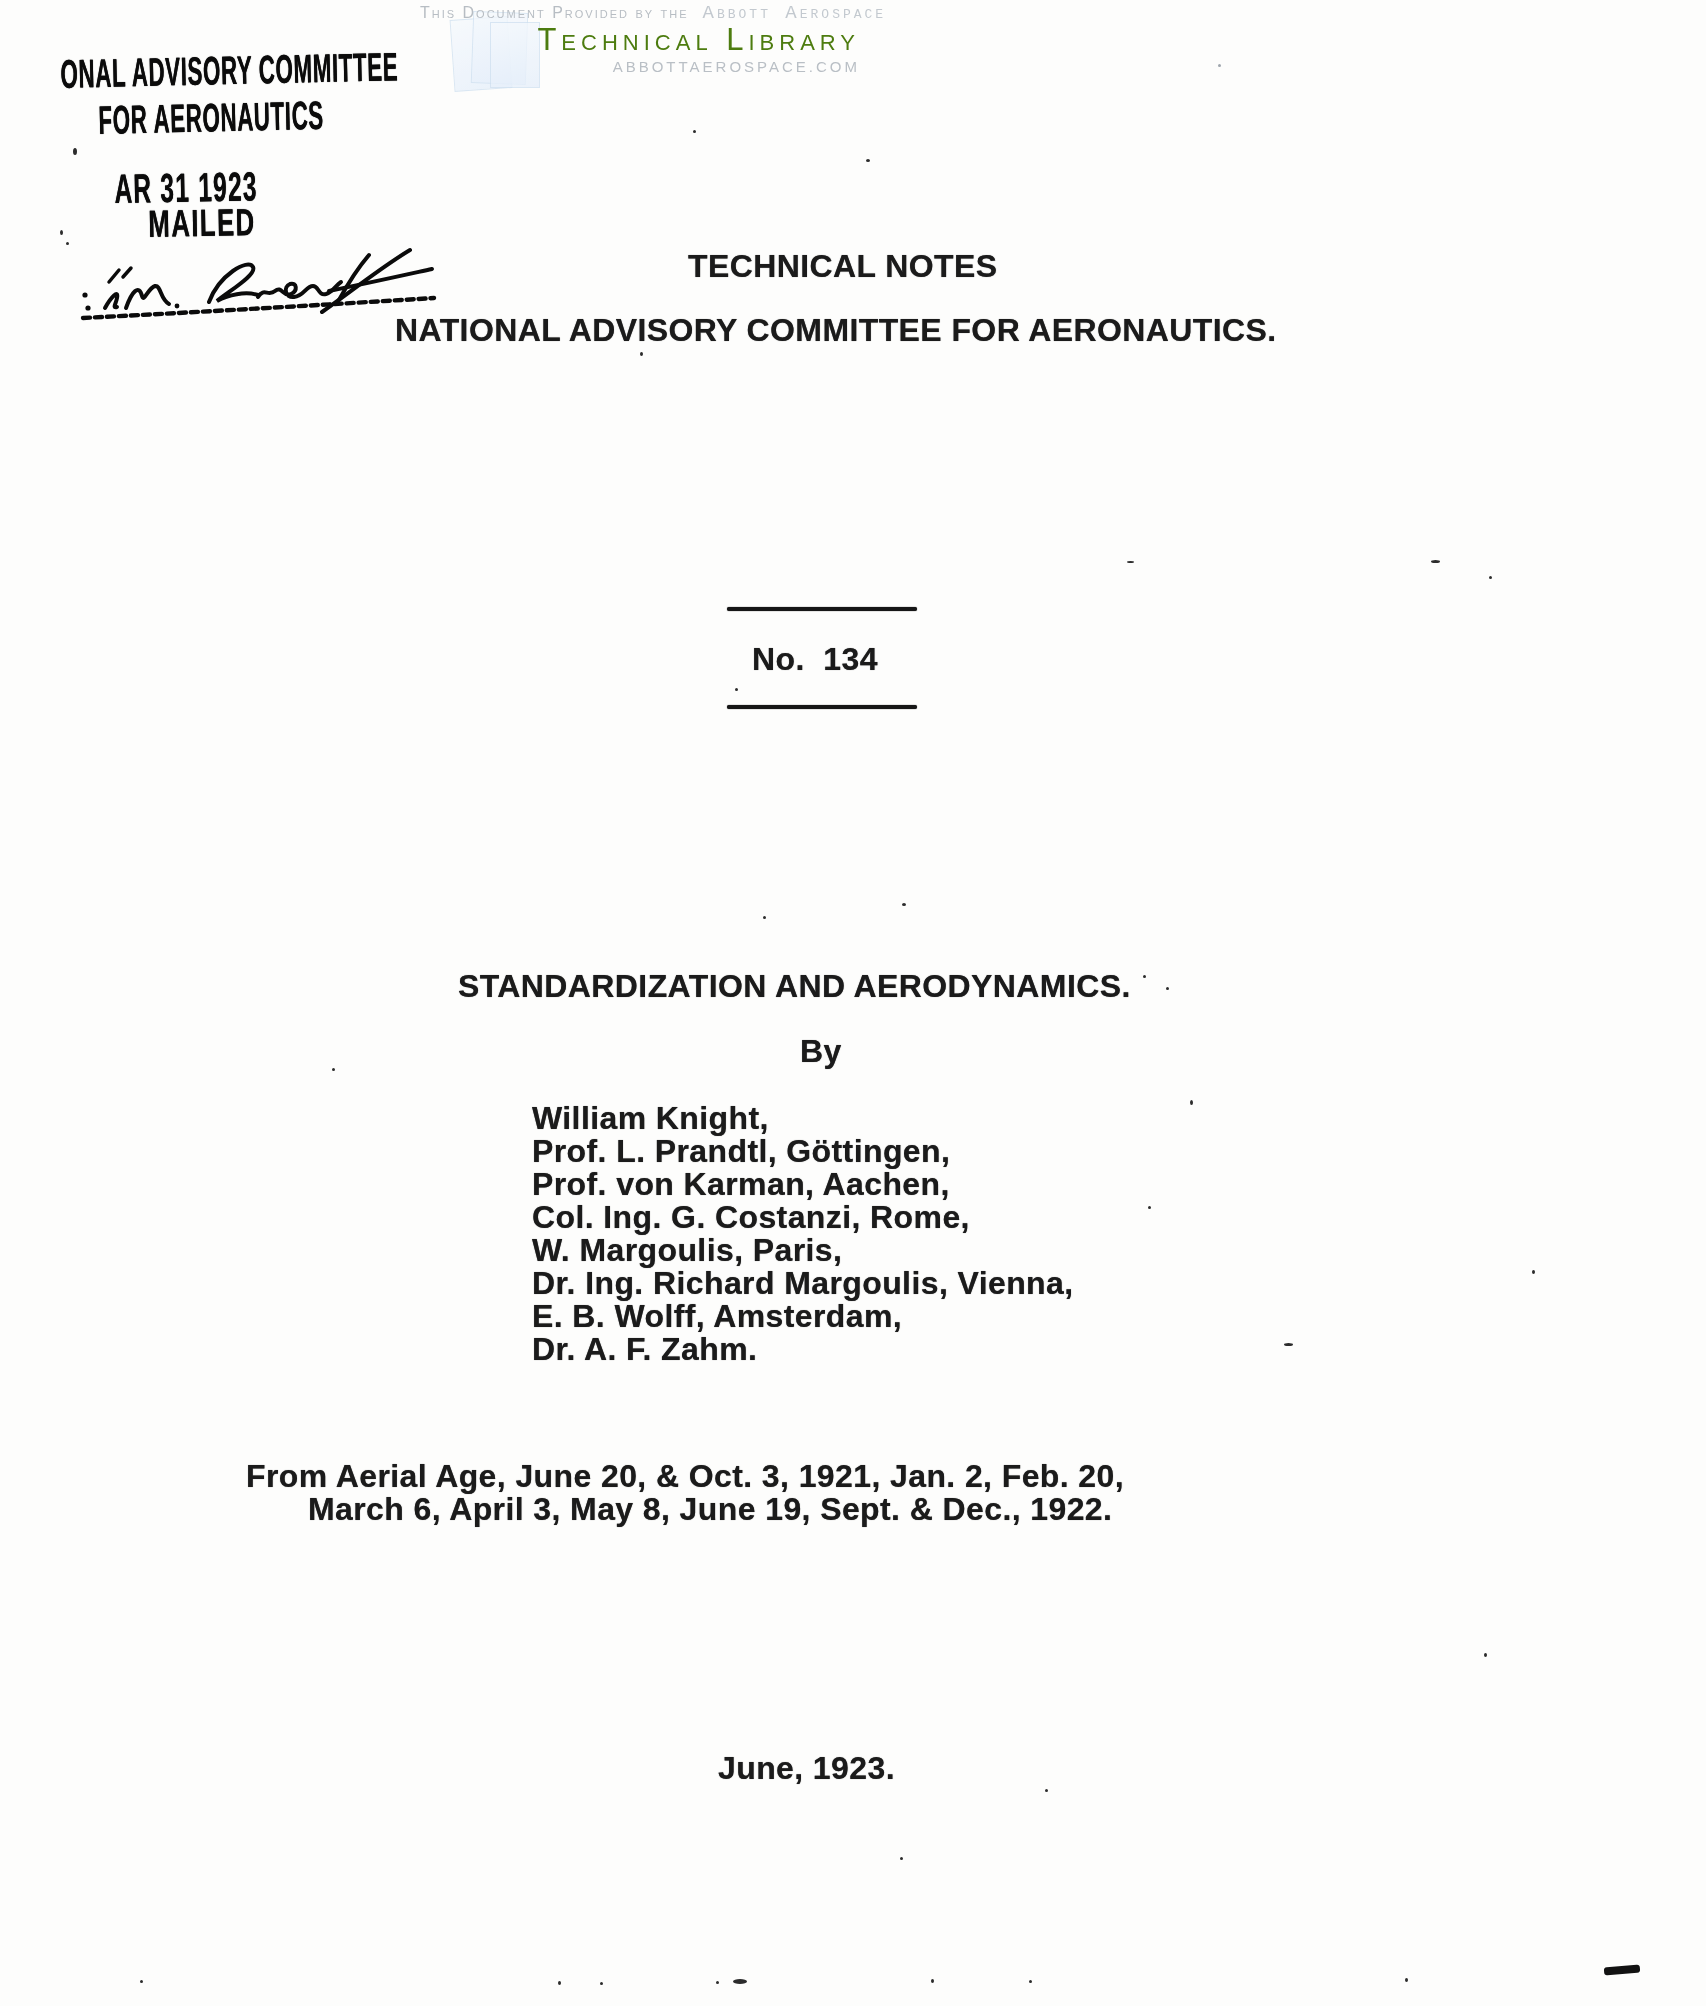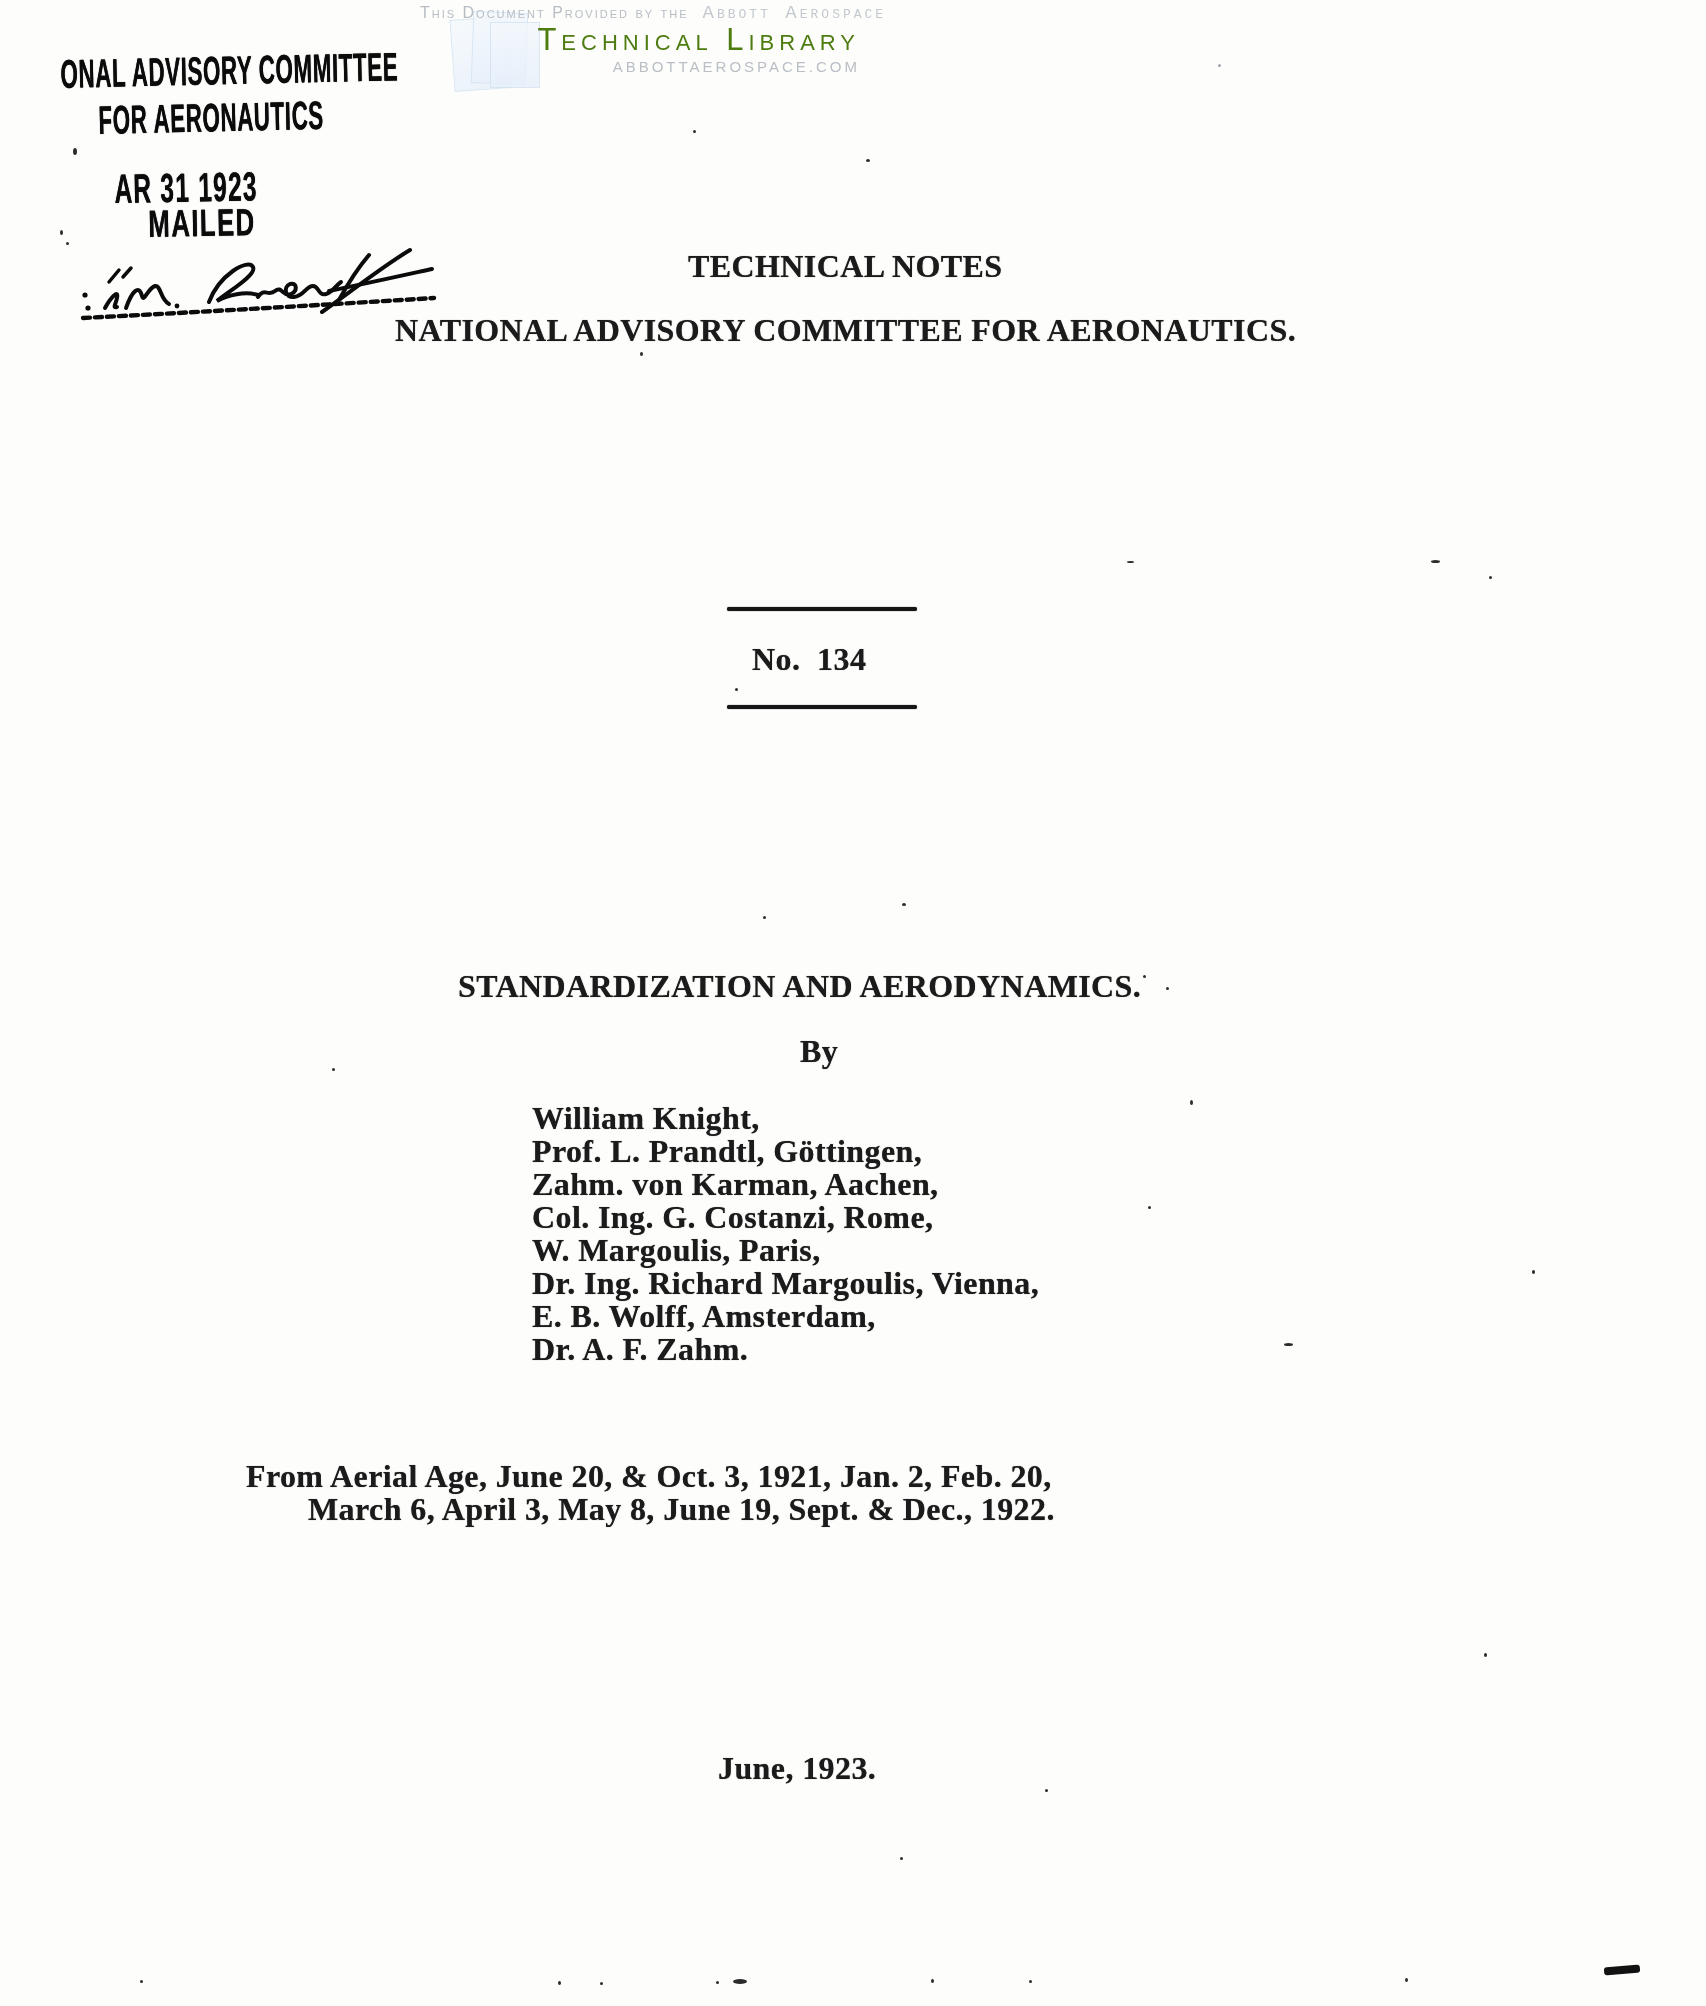--- a/index.html
+++ b/index.html
@@ -8,21 +8,21 @@
     position:relative;
     width:1706px; height:2006px;
     background:#fdfdfc;
     overflow:hidden;
     font-family:"Liberation Mono","DejaVu Sans Mono",monospace;
   }
   .abs { position:absolute; }
 
   
   .tw {
-    font-family:Liberation Serif, serif;
+    font-family:Liberation Sans, sans-serif;
     font-size:32px; line-height:1.05; font-weight:700;
     color:#1b1b1b; letter-spacing:0.4px; white-space:pre;
     text-shadow:0 0 0.8px rgba(25,25,25,.75);
   }
 
   
   .wm { left:420px; top:2px; width:440px; text-align:right;
         font-family:"Liberation Sans",sans-serif; z-index:2; }
   .wm .l1 { white-space:nowrap; }
   .wm .l1 .pre { font-variant:small-caps; font-size:16px; letter-spacing:2px; color:#b7bdc3; }
@@ -104,21 +104,21 @@
 <div class="abs rule" style="left:727px; top:607px;"></div>
 <div class="abs tw" style="left:752px; top:643px;">No.  134</div>
 <div class="abs rule" style="left:727px; top:705px;"></div>
 
 <div class="abs tw" style="left:458px; top:970px;">STANDARDIZATION AND AERODYNAMICS.</div>
 <div class="abs tw" style="left:800px; top:1035px;">By</div>
 
 <div class="abs" style="left:532px; top:1102px;">
   <div class="tw" style="line-height:33px;">William Knight,</div>
   <div class="tw" style="line-height:33px;">Prof. L. Prandtl, Göttingen,</div>
-  <div class="tw" style="line-height:33px;">Zahm. von Karman, Aachen,</div>
+  <div class="tw" style="line-height:33px;">Prof. von Karman, Aachen,</div>
   <div class="tw" style="line-height:33px;">Col. Ing. G. Costanzi, Rome,</div>
   <div class="tw" style="line-height:33px;">W. Margoulis, Paris,</div>
   <div class="tw" style="line-height:33px;">Dr. Ing. Richard Margoulis, Vienna,</div>
   <div class="tw" style="line-height:33px;">E. B. Wolff, Amsterdam,</div>
   <div class="tw" style="line-height:33px;">Dr. A. F. Zahm.</div>
 </div>
 
 <div class="abs tw" style="left:246px; top:1460px;">From Aerial Age, June 20, &amp; Oct. 3, 1921, Jan. 2, Feb. 20,</div>
 <div class="abs tw" style="left:308px; top:1493px;">March 6, April 3, May 8, June 19, Sept. &amp; Dec., 1922.</div>
 

